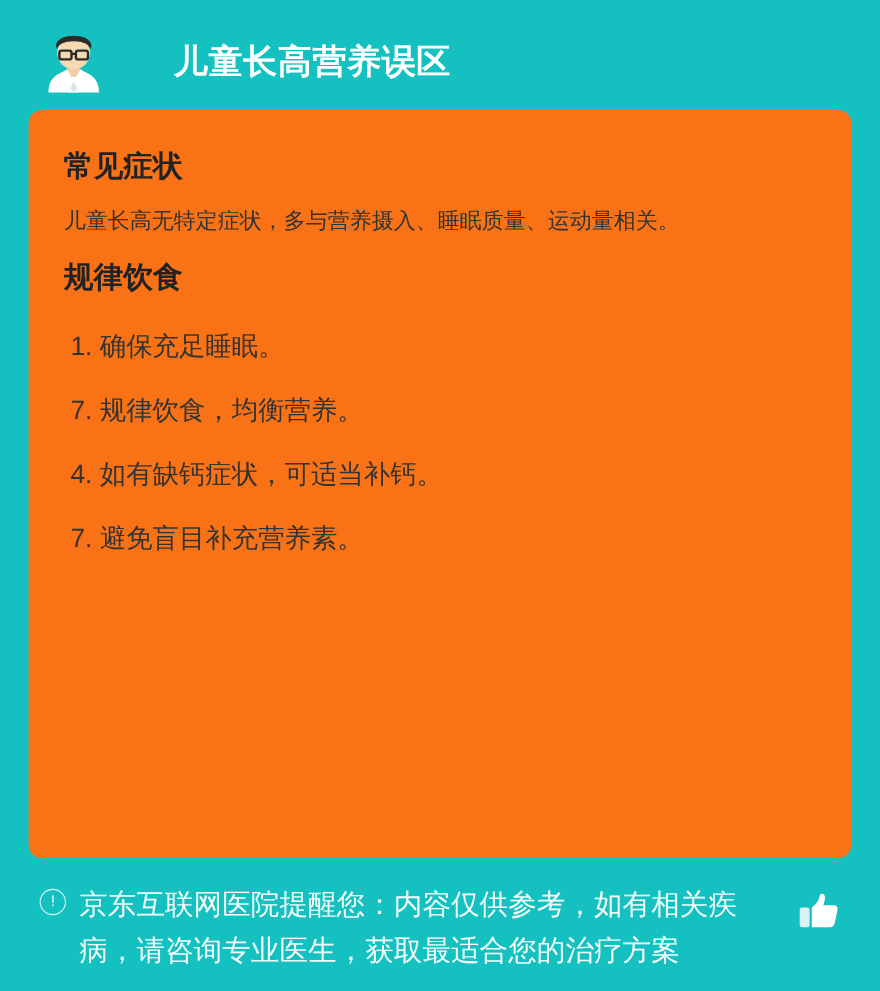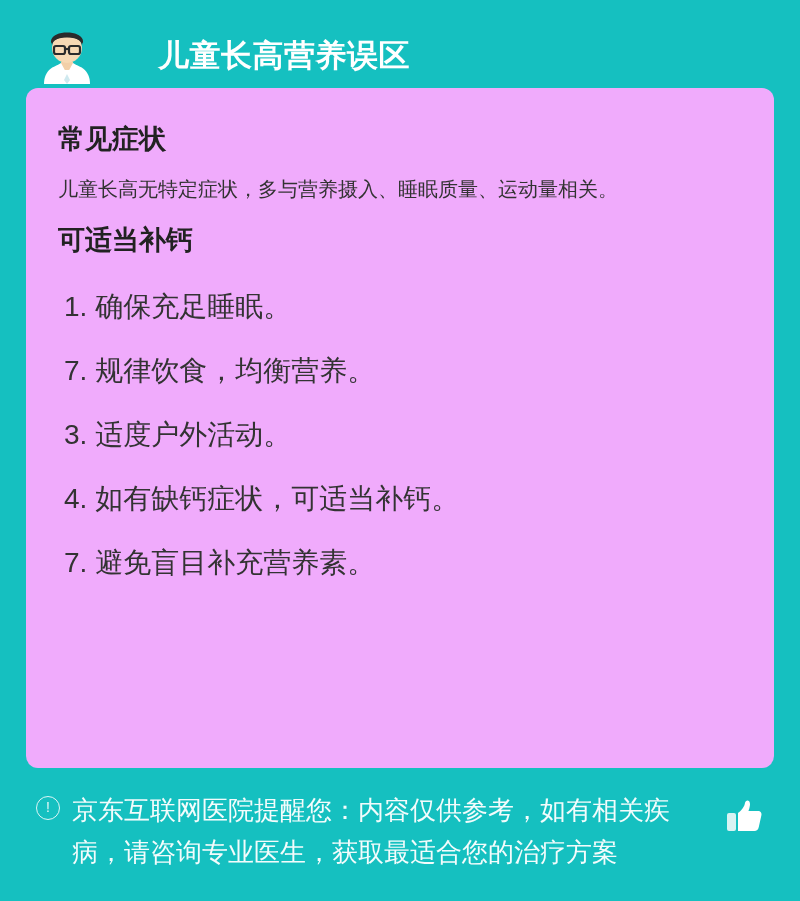--- a/index.html
+++ b/index.html
@@ -38,22 +38,22 @@
   .avatar svg { display: block; }
   .title {
     margin-left: 122px;
     color: #ffffff;
     font-size: 31px;
     font-weight: 700;
     letter-spacing: 0.5px;
     line-height: 1.2;
   }
   .card {
-    margin-top: 2px;
-    background: #f0abfc;
+    margin-top: 14px;
+    background: #f97316;
     border-radius: 12px;
     padding: 30px 32px 42px 32px;
     box-sizing: border-box;
     min-height: 680px;
   }
   .section-title {
     color: #222222;
     font-size: 27px;
     font-weight: 700;
     margin: 18px 0 16px 0;
@@ -69,21 +69,21 @@
     margin: 0 0 18px 0;
     font-weight: 400;
   }
   .list {
     margin: 10px 0 0 0;
     padding: 0;
     list-style: none;
   }
   .list li {
     color: #333333;
-    font-size: 28px;
+    font-size: 24px;
     line-height: 1.5;
     padding: 11px 0 11px 6px;
   }
   .footer {
     position: relative;
     margin-top: 18px;
     display: flex;
     align-items: flex-start;
     padding: 4px 10px 0 10px;
   }
@@ -137,25 +137,24 @@
     </div>
     <div class="title">儿童长高营养误区</div>
   </div>
 
   <div class="card">
 
     <h2 class="section-title">常见症状</h2>
     <p class="paragraph">儿童长高无特定症状，多与营养摄入、睡眠质量、运动量相关。</p>
 
 
-    <h2 class="section-title">可适当补钙</h2>
+    <h2 class="section-title">规律饮食</h2>
     <ul class="list">
       <li>1. 确保充足睡眠。</li>
       <li>7. 规律饮食，均衡营养。</li>
-      <li>3. 适度户外活动。</li>
       <li>4. 如有缺钙症状，可适当补钙。</li>
       <li>7. 避免盲目补充营养素。</li>
     </ul>
 
   </div>
 
   <div class="footer">
     <div class="footer-icon">!</div>
     <div class="footer-text">京东互联网医院提醒您：内容仅供参考，如有相关疾病，请咨询专业医生，获取最适合您的治疗方案</div>
     <div class="thumb">

